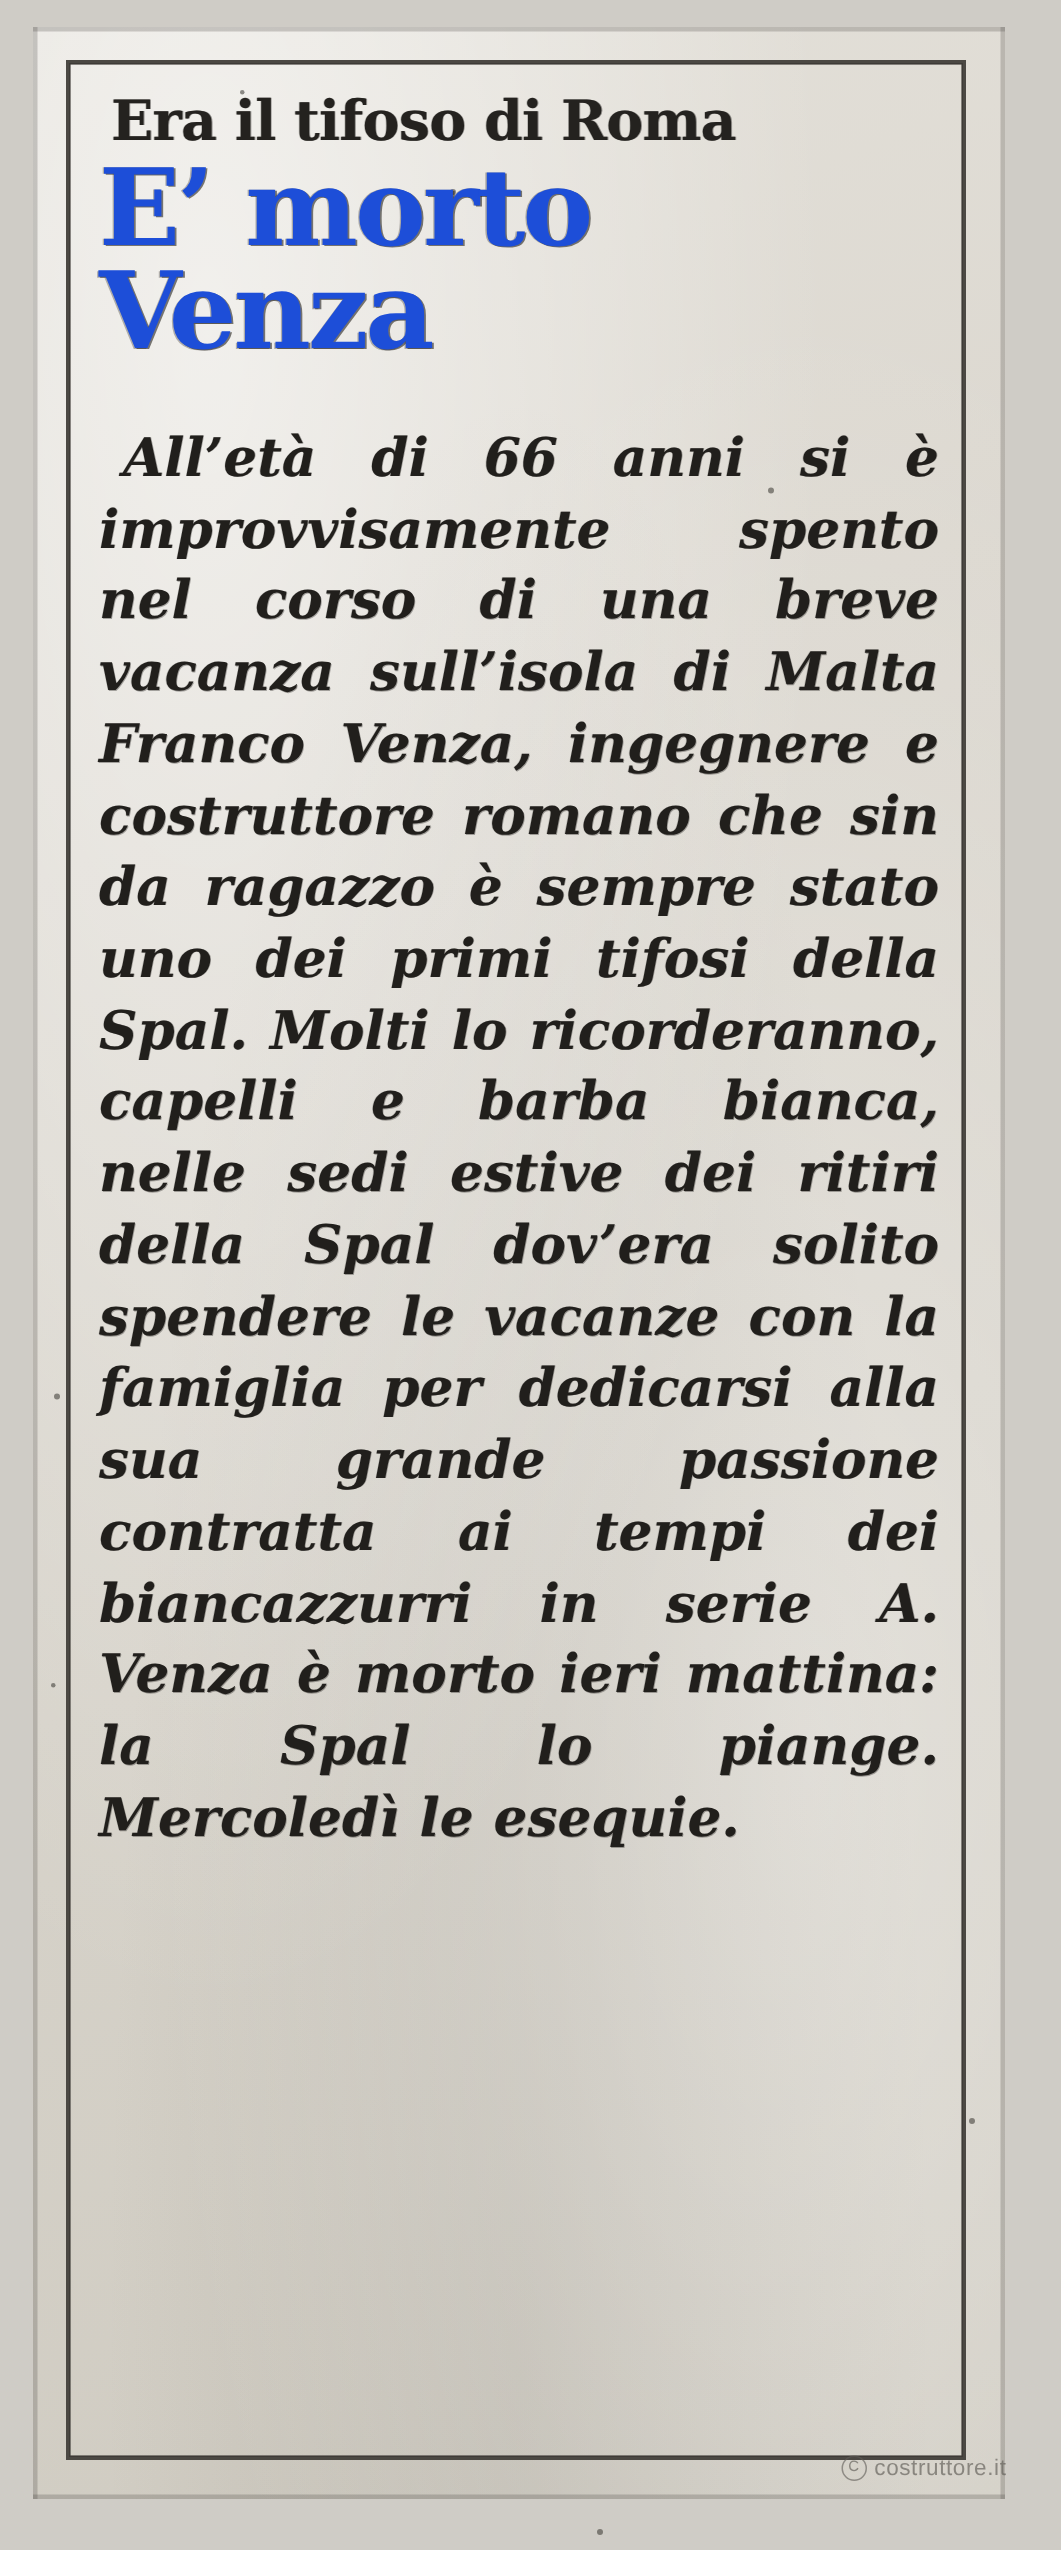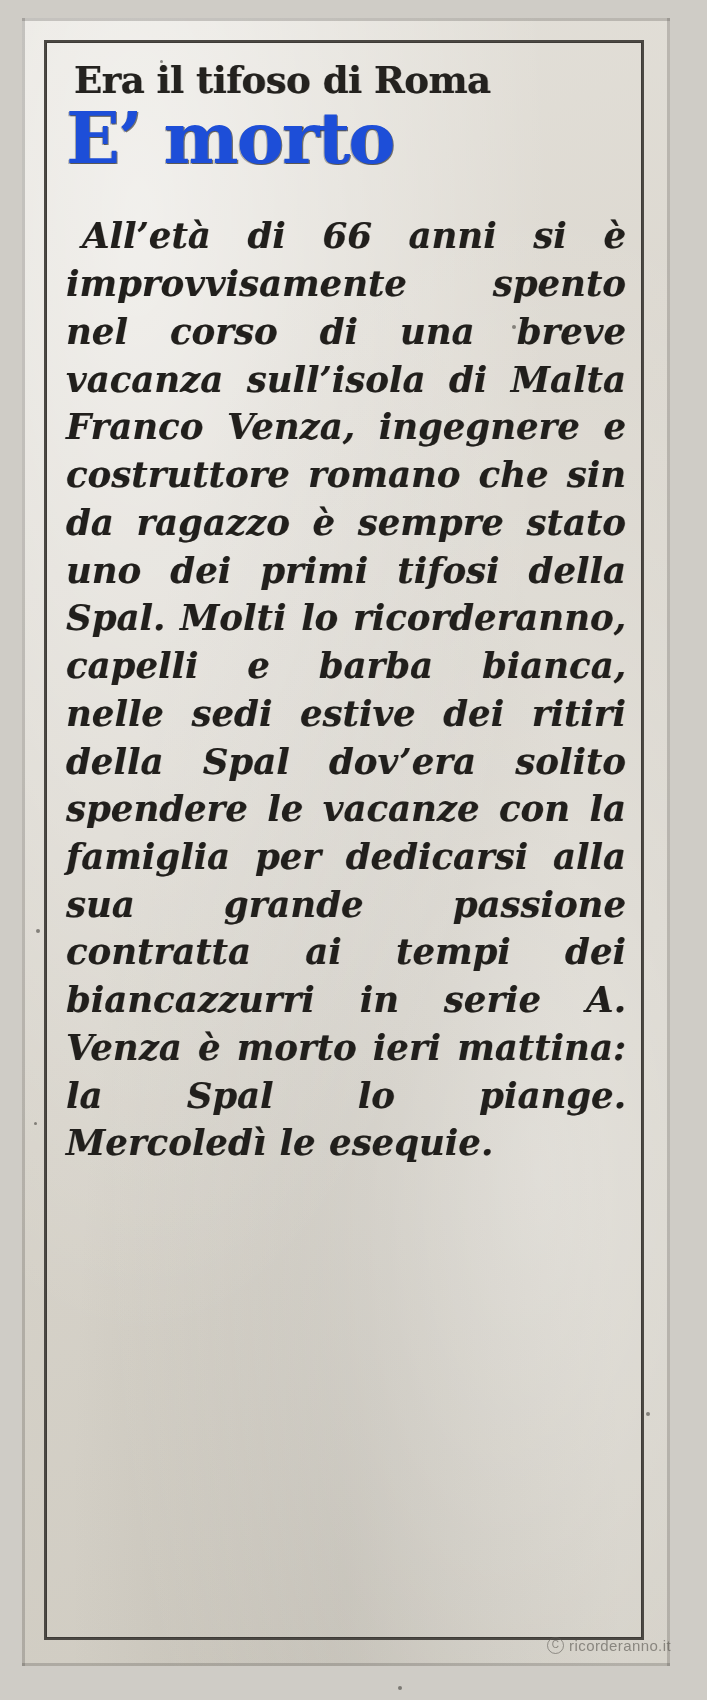--- a/index.html
+++ b/index.html
@@ -166,26 +166,27 @@
   <div class="speck" style="left:646px;top:1412px;width:4px;height:4px;"></div>
   <div class="speck" style="left:398px;top:1686px;width:4px;height:4px;"></div>
   <div class="speck" style="left:160px;top:60px;width:3px;height:3px;"></div>
 
   <div class="content">
 
     <h2 class="kicker">Era il tifoso di Roma</h2>
 
     <h1 class="headline">
       <span class="line">E’ morto</span>
+      <span class="line">Venza</span>
     </h1>
 
     <div class="body-text">
       <p class="para">All’età di 66 anni si è improvvisamente spento nel corso di una breve vacanza sull’isola di Malta Franco Venza, ingegnere e costruttore romano che sin da ragazzo è sempre stato uno dei primi tifosi della Spal. Molti lo ricorderanno, capelli e barba bianca, nelle sedi estive dei ritiri della Spal dov’era solito spendere le vacanze con la famiglia per dedicarsi alla sua grande passione contratta ai tempi dei biancazzurri in serie A. Venza è morto ieri mattina: la Spal lo piange. Mercoledì le esequie.</p>
     </div>
 
   </div>
 
   <div class="watermark">
     <span class="c-mark">C</span>
-    <span>ricorderanno.it</span>
+    <span>costruttore.it</span>
   </div>
 
 </div>
 
 </body></html>

